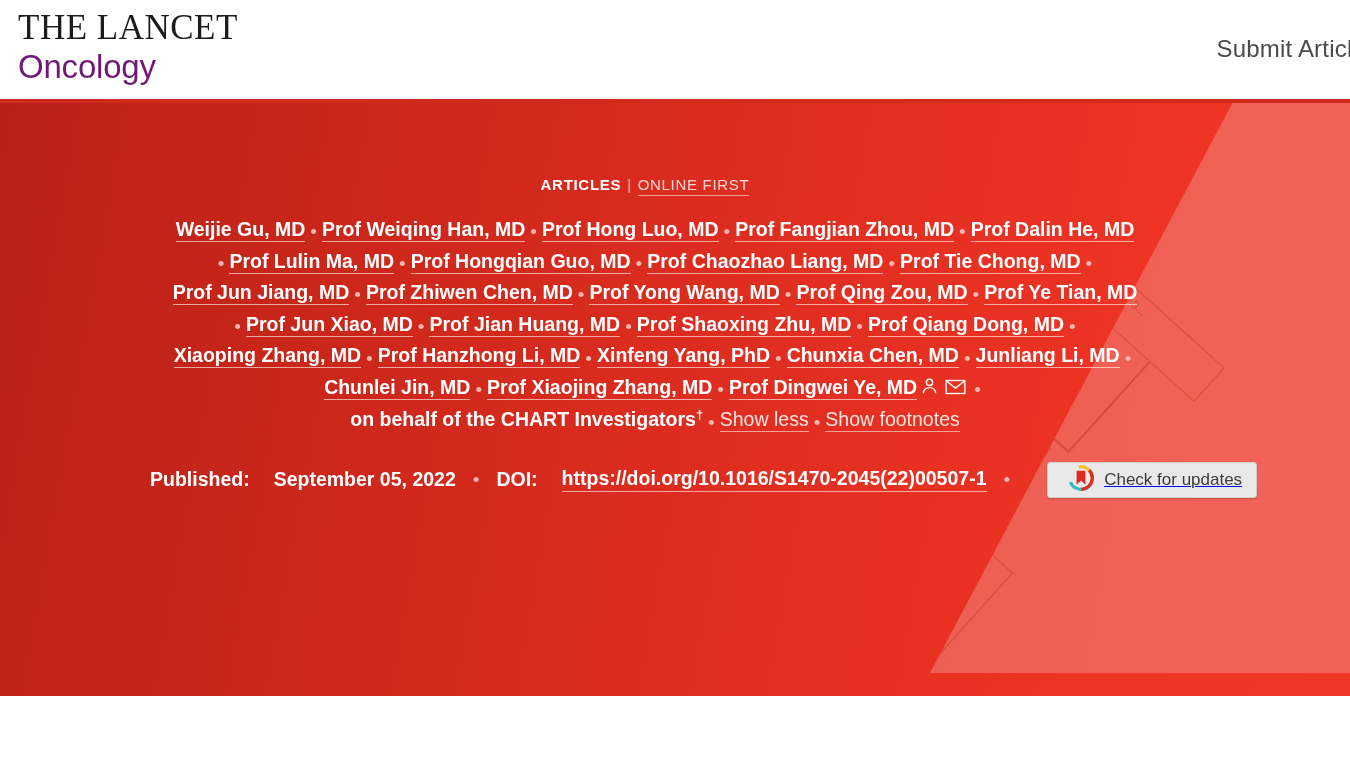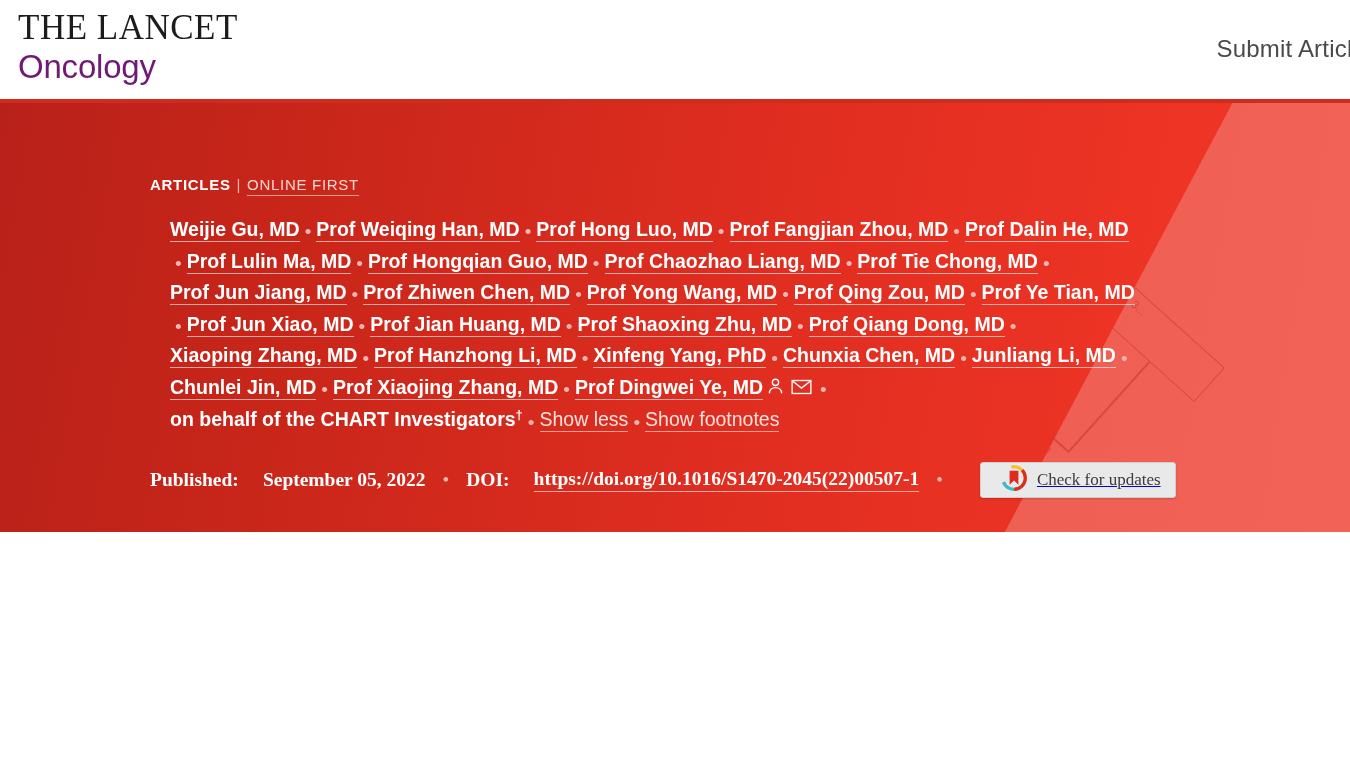--- a/index.html
+++ b/index.html
@@ -4,21 +4,21 @@
 <style>
   * { box-sizing: border-box; }
   html, body {
     margin: 0; padding: 0;
     width: 1350px; height: 760px;
     overflow: hidden;
     background: #fff;
     font-family: "Liberation Sans", sans-serif;
   }
 
-  #page { position: relative; width: 1350px; height: 532px; overflow: hidden; }
+  #page { position: relative; width: 1350px; height: 696px; overflow: hidden; }
 
   
   .site-header {
     position: relative;
     height: 103px;
     background: #ffffff;
     display: flex;
     align-items: flex-start;
     justify-content: space-between;
     padding: 0;
@@ -107,20 +107,21 @@
     padding: 5px 7px;
     font-family: "Liberation Sans", sans-serif;
   }
   .wm-line { position: absolute; background: #c4372c; }
 
   .banner-inner {
     position: relative;
     padding-left: 150px;
     padding-top: 74px;
     width: 1140px;
+    text-align: center;
   }
 
   
   .kicker { font-size: 15px; letter-spacing: 0.6px; margin-bottom: 0; line-height: 1; }
   .kicker .k-articles {
     color: #ffffff;
     font-weight: 700;
     letter-spacing: 0.7px;
   }
   .kicker .k-sep { color: #f3b8b2; margin: 0 6px; font-weight: 300; }
@@ -190,21 +191,20 @@
     vertical-align: -2px;
     margin: 0 3px;
   }
 
   
   .pub-row {
     margin-top: 26px;
     display: flex;
     align-items: center;
     gap: 12px;
-    font-family: Liberation Serif, serif;
   }
   .pub-text {
     color: #ffffff;
     font-size: 19.5px;
     font-weight: 600;
     white-space: nowrap;
   }
   .doi-link {
     color: #ffffff;
     font-size: 19.5px;

